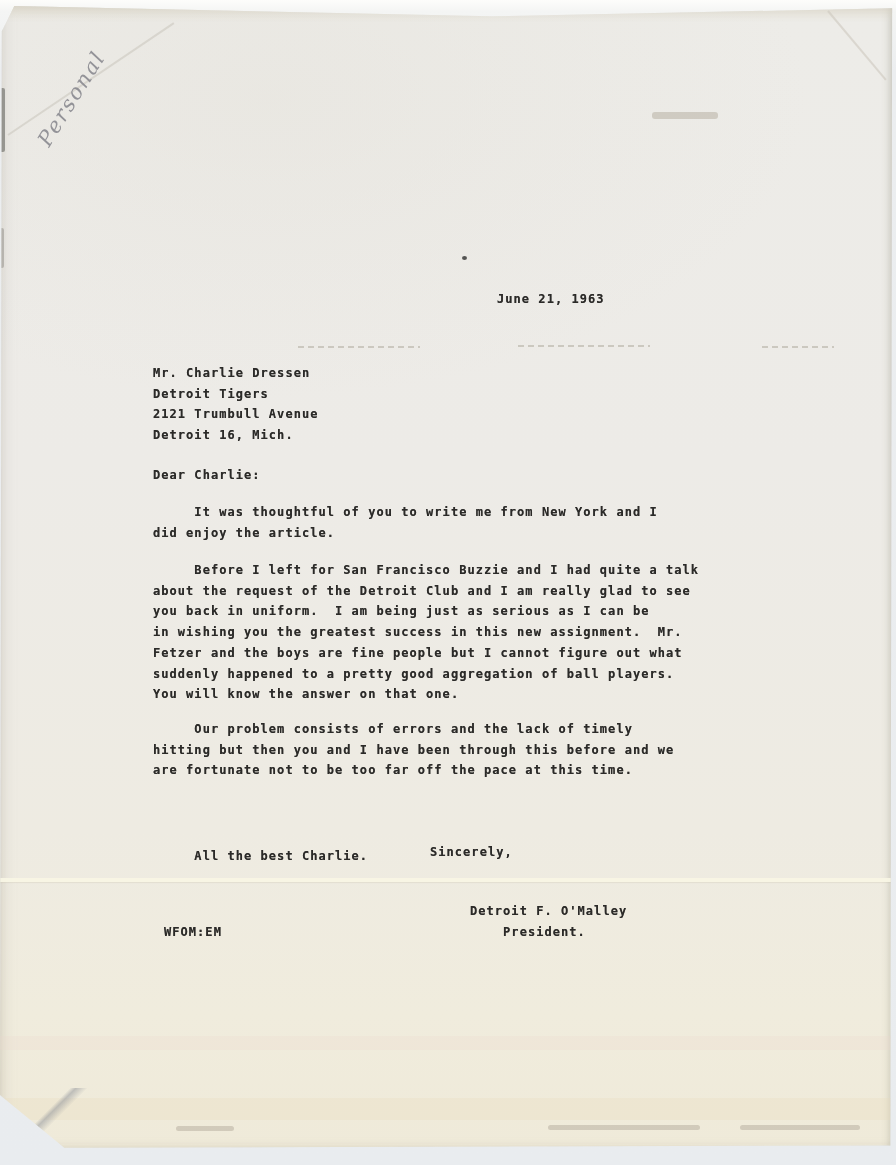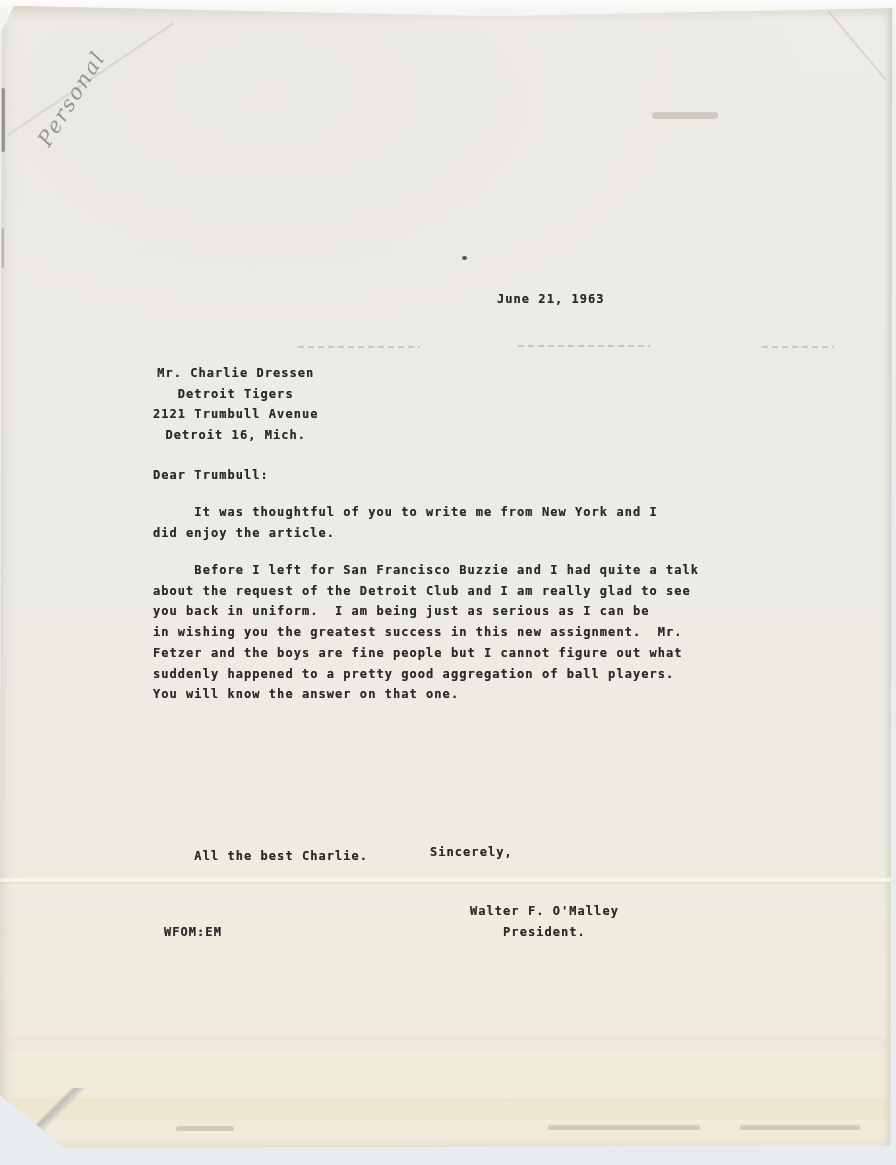--- a/index.html
+++ b/index.html
@@ -58,41 +58,44 @@
   <div class="artifact smudge" style="left:548px;top:1119px;width:152px;"></div>
   <div class="artifact smudge" style="left:740px;top:1119px;width:120px;"></div>
   <div class="artifact" style="left:0;top:1082px;width:90px;height:62px;background:linear-gradient(135deg,rgba(0,0,0,0) 46%,rgba(130,135,145,.45) 50%,rgba(0,0,0,0) 58%);"></div>
 
   <div class="pencil">Personal</div>
 
   <div class="artifact" style="left:462px;top:250px;width:5px;height:4px;background:#3a3a38;border-radius:50%;opacity:.85;"></div>
 
   <div class="tw" style="left:497px;top:283px;">June 21, 1963</div>
 
-  <div class="tw" style="left:153px;top:357px;text-align:center;">Mr. Charlie Dressen
+  <div class="tw" style="left:153px;top:357px;">Mr. Charlie Dressen
 Detroit Tigers
 2121 Trumbull Avenue
 Detroit 16, Mich.</div>
 
-  <div class="tw" style="left:153px;top:459px;">Dear Trumbull:</div>
+  <div class="tw" style="left:153px;top:459px;">Dear Charlie:</div>
 
   <div class="tw" style="left:153px;top:554px;">     Before I left for San Francisco Buzzie and I had quite a talk
 about the request of the Detroit Club and I am really glad to see
 you back in uniform.  I am being just as serious as I can be
 in wishing you the greatest success in this new assignment.  Mr.
 Fetzer and the boys are fine people but I cannot figure out what
 suddenly happened to a pretty good aggregation of ball players.
 You will know the answer on that one.</div>
 
   <div class="tw" style="left:153px;top:496px;">     It was thoughtful of you to write me from New York and I
 did enjoy the article.</div>
 
+  <div class="tw" style="left:153px;top:713px;">     Our problem consists of errors and the lack of timely
+hitting but then you and I have been through this before and we
+are fortunate not to be too far off the pace at this time.</div>
 
   <div class="tw" style="left:153px;top:793px;margin-top:47px;">     All the best Charlie.</div>
 
   <div class="tw" style="left:430px;top:836px;text-align:center;">Sincerely,</div>
 
-  <div class="tw" style="left:470px;top:895px;">Walter F. O'Malley
+  <div class="tw" style="left:470px;top:895px;">Detroit F. O'Malley
     President.</div>
 
   <div class="tw" style="left:152px;top:916px;margin-left:12px;">WFOM:EM</div>
 
 </div>
 
 </body></html>

